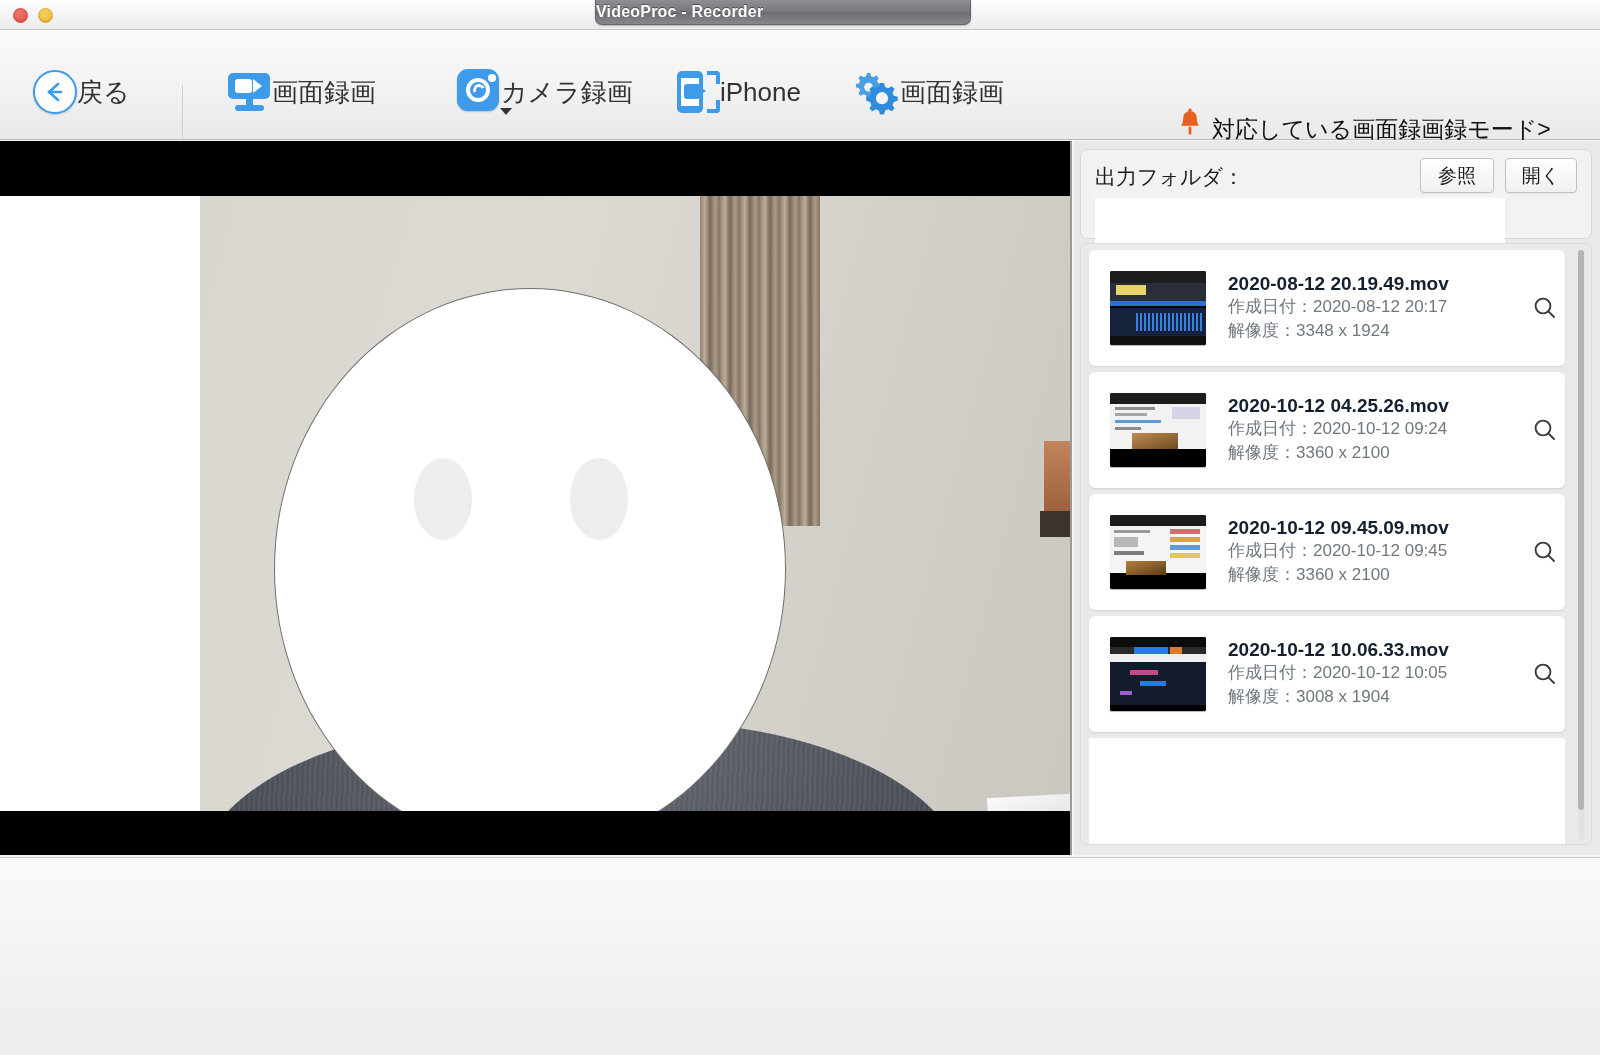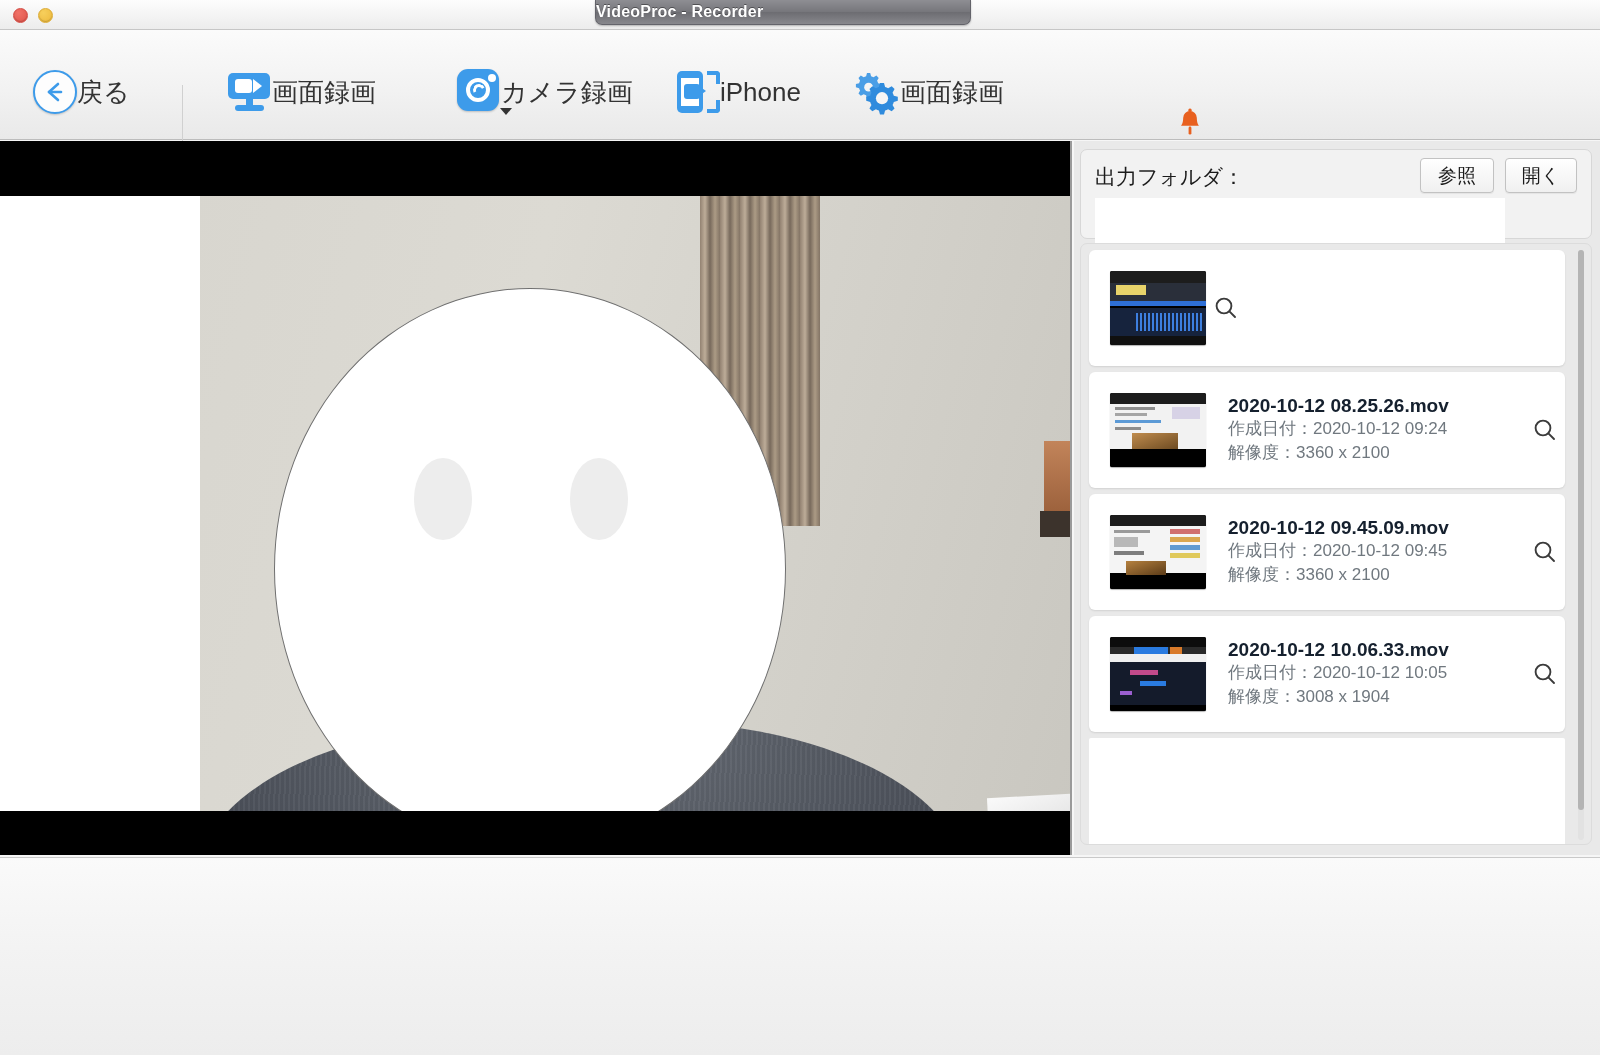--- a/index.html
+++ b/index.html
@@ -364,20 +364,21 @@
       <span class="tb-label">画面録画</span>
     </div>
 
     <span class="bell-wrap">
       <svg width="30" height="32" viewBox="0 0 30 32">
         <path d="M15 3 a6.8 6.8 0 0 1 6.8 6.8 c0 6 2.2 8 2.2 8 l-18 0 s2.2-2 2.2-8 A6.8 6.8 0 0 1 15 3 z" fill="#e8601f"></path>
         <rect x="13.3" y="0.6" width="3.4" height="3.6" rx="1.6" fill="#e8601f"></rect>
         <rect x="13.6" y="18.6" width="2.8" height="8" rx="1.3" fill="#e8601f"></rect>
       </svg>
     </span>
+    <a class="alert-link">対応している画面録画録モード&gt;</a>
   </div>
 
   <div class="preview">
     <div class="pv-scene">
       <div class="scene-white"></div>
       <div class="scene-wall"></div>
       <div class="scene-curtain"></div>
       <div class="scene-frame"></div>
       <div class="scene-shelf"></div>
       <div class="scene-paper"></div>
@@ -407,40 +408,41 @@
           <div class="file-row">
             <span class="thumb">
               <div class="tb-inner" style="top:0;height:12px;background:#1d1d1d"></div>
               <div class="tb-inner" style="top:12px;height:18px;background:#2a2f3a"></div>
               <div class="tb-inner" style="top:14px;left:6px;width:30px;height:10px;background:#e8d36a"></div>
               <div class="tb-inner" style="top:30px;height:5px;background:#2e6fd6"></div>
               <div class="tb-inner" style="top:37px;height:28px;background:#16233d"></div>
               <div class="tb-inner" style="top:42px;left:26px;width:66px;height:18px;background:repeating-linear-gradient(90deg,#3d7fe0 0 2px,#16233d 2px 4px)"></div>
               <div class="tb-inner" style="top:65px;height:9px;background:#101010"></div>
             </span>
+            <span class="file-meta"><span class="file-name">2020-08-12 20.19.49.mov</span><span class="file-sub">作成日付：2020-08-12 20:17</span><br><span class="file-sub">解像度：3348 x 1924</span></span>
             <span class="magnifier">
               <svg width="26" height="26" viewBox="0 0 26 26">
                 <circle cx="11" cy="11" r="7.4" fill="none" stroke="#3b3b3b" stroke-width="1.9"></circle>
                 <line x1="16.4" y1="16.4" x2="22" y2="22" stroke="#3b3b3b" stroke-width="1.9" stroke-linecap="round"></line>
               </svg>
             </span>
           </div>
           <div class="file-row">
             <span class="thumb">
               <div class="tb-inner" style="top:0;height:11px;background:#1c1c1c"></div>
               <div class="tb-inner" style="top:11px;height:45px;background:#f2f2f2"></div>
               <div class="tb-inner" style="top:14px;left:5px;width:40px;height:3px;background:#8d8d8d"></div>
               <div class="tb-inner" style="top:20px;left:5px;width:32px;height:3px;background:#a5a5a5"></div>
               <div class="tb-inner" style="top:27px;left:5px;width:46px;height:3px;background:#5c9ad6"></div>
               <div class="tb-inner" style="top:34px;left:5px;width:26px;height:3px;background:#8d8d8d"></div>
               <div class="tb-inner" style="top:14px;left:62px;width:28px;height:12px;background:#d7d2e6"></div>
               <div class="tb-inner" style="top:40px;left:22px;width:46px;height:16px;background:linear-gradient(160deg,#c08c4e,#6d4b22)"></div>
               <div class="tb-inner" style="top:56px;height:18px;background:#000"></div>
             </span>
-            <span class="file-meta"><span class="file-name">2020-10-12 08.25.26.mov</span><span class="file-sub">作成日付：2020-10-12 09:24</span><br><span class="file-sub">解像度：3360 x 2100</span></span>
+            <span class="file-meta"><span class="file-name">2020-10-12 04.25.26.mov</span><span class="file-sub">作成日付：2020-10-12 09:24</span><br><span class="file-sub">解像度：3360 x 2100</span></span>
             <span class="magnifier">
               <svg width="26" height="26" viewBox="0 0 26 26">
                 <circle cx="11" cy="11" r="7.4" fill="none" stroke="#3b3b3b" stroke-width="1.9"></circle>
                 <line x1="16.4" y1="16.4" x2="22" y2="22" stroke="#3b3b3b" stroke-width="1.9" stroke-linecap="round"></line>
               </svg>
             </span>
           </div>
           <div class="file-row">
             <span class="thumb">
               <div class="tb-inner" style="top:0;height:11px;background:#1c1c1c"></div>

